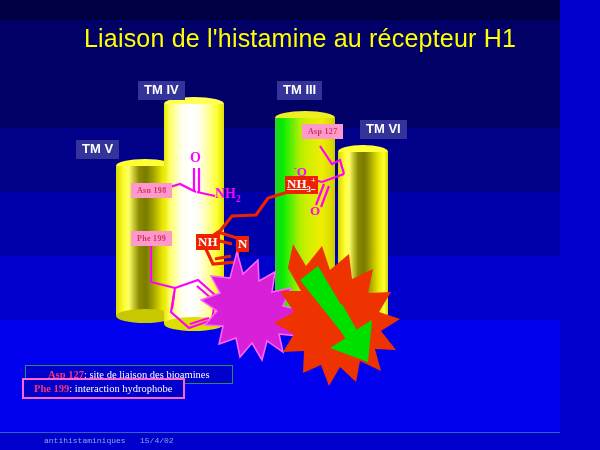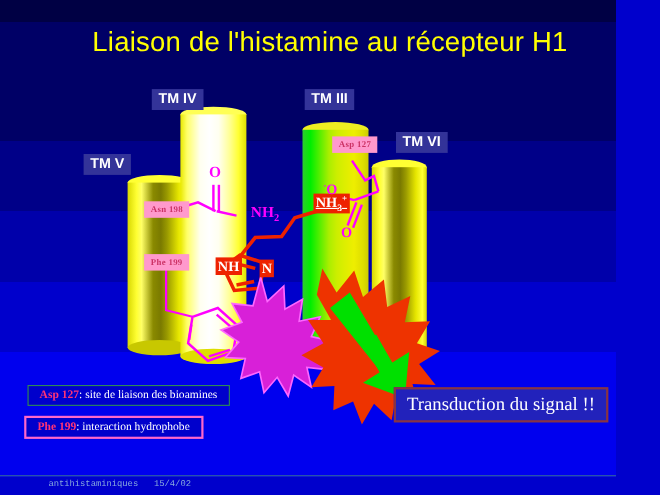--- a/index.html
+++ b/index.html
@@ -82,22 +82,22 @@
   .atom.redbox{color:#ffffff;background:#ee2200;padding:0 2px;}
   .sup{font-size:.62em;vertical-align:super;}
   .sub{font-size:.68em;vertical-align:sub;}
 
   
   .legend{
     position:absolute;background:#0000cc;
     font-family:"Liberation Serif",serif;white-space:nowrap;
   }
   #legend-asp{
-    left:25px;top:350px;border:1px solid #2e8b57;
-    padding:3px 10px;font-size:10.5px;color:#ffffff;
+    left:25px;top:365px;border:1px solid #2e8b57;
+    padding:3px 22px;font-size:10.5px;color:#ffffff;
   }
   #legend-phe{
     left:22px;top:378px;border:2px solid #ff66cc;
     padding:3px 10px;font-size:10.5px;color:#ffffff;
   }
   #legend-asn{
     left:18px;top:402px;border:3px solid #ffffff;
     padding:4px 14px;font-size:14px;color:#ffffff;font-weight:bold;
   }
   .resname{color:#ff3377;font-weight:bold;}
@@ -215,39 +215,38 @@
   <div class="tmlabel" style="left:138px;top:81px;">TM IV</div>
   <div class="tmlabel" style="left:277px;top:81px;">TM III</div>
   <div class="tmlabel" style="left:360px;top:120px;">TM VI</div>
 
   <div class="pinklab" style="left:131px;top:183px;">Asn 198</div>
   <div class="pinklab" style="left:131px;top:231px;">Phe 199</div>
   <div class="pinklab" style="left:302px;top:124px;">Asp 127</div>
 
   <div class="atom mag" style="left:190px;top:150px;font-size:14px;">O</div>
 
-  <div class="atom mag" style="left:215px;top:186px;font-size:14px;margin-left:13px;">
+  <div class="atom mag" style="left:215px;top:186px;font-size:14px;">
     <span>NH</span><span class="sub">2</span>
   </div>
 
   <div class="atom redbox" style="left:196px;top:234px;font-size:13px;">NH</div>
 
   <div class="atom redbox" style="left:236px;top:236px;font-size:13px;">N</div>
 
   <div class="atom redbox" style="left:285px;top:176px;font-size:13px;text-decoration:underline;">
     <span>NH</span><span class="sub">3</span><span class="sup">+</span>
   </div>
 
   <div class="atom mag" style="left:294px;top:164px;font-size:13px;">
     <span class="sup">-</span><span>O</span>
   </div>
 
   <div class="atom mag" style="left:310px;top:203px;font-size:13px;">O</div>
 
-  <div id="transduction">Transduction du signal !!</div>
 
   <div class="legend" id="legend-asp">
     <span class="resname">Asp 127</span><span>: </span><span>site de liaison des bioamines</span>
   </div>
 
   <div class="legend" id="legend-phe">
     <span class="resname">Phe 199</span><span>: </span><span>interaction hydrophobe</span>
   </div>
 
 

